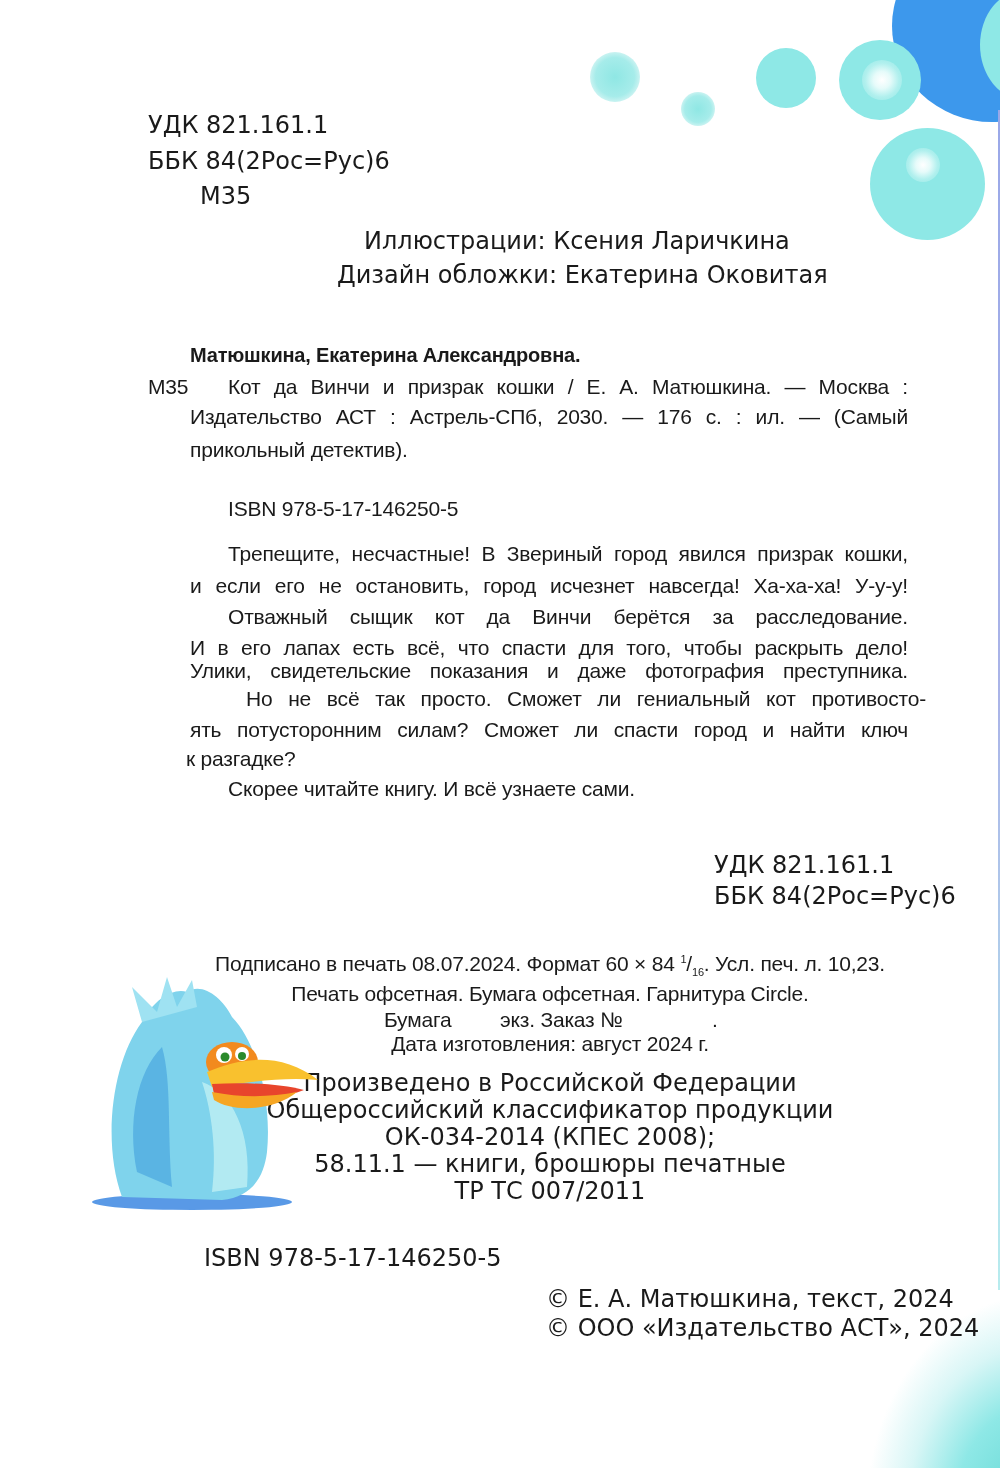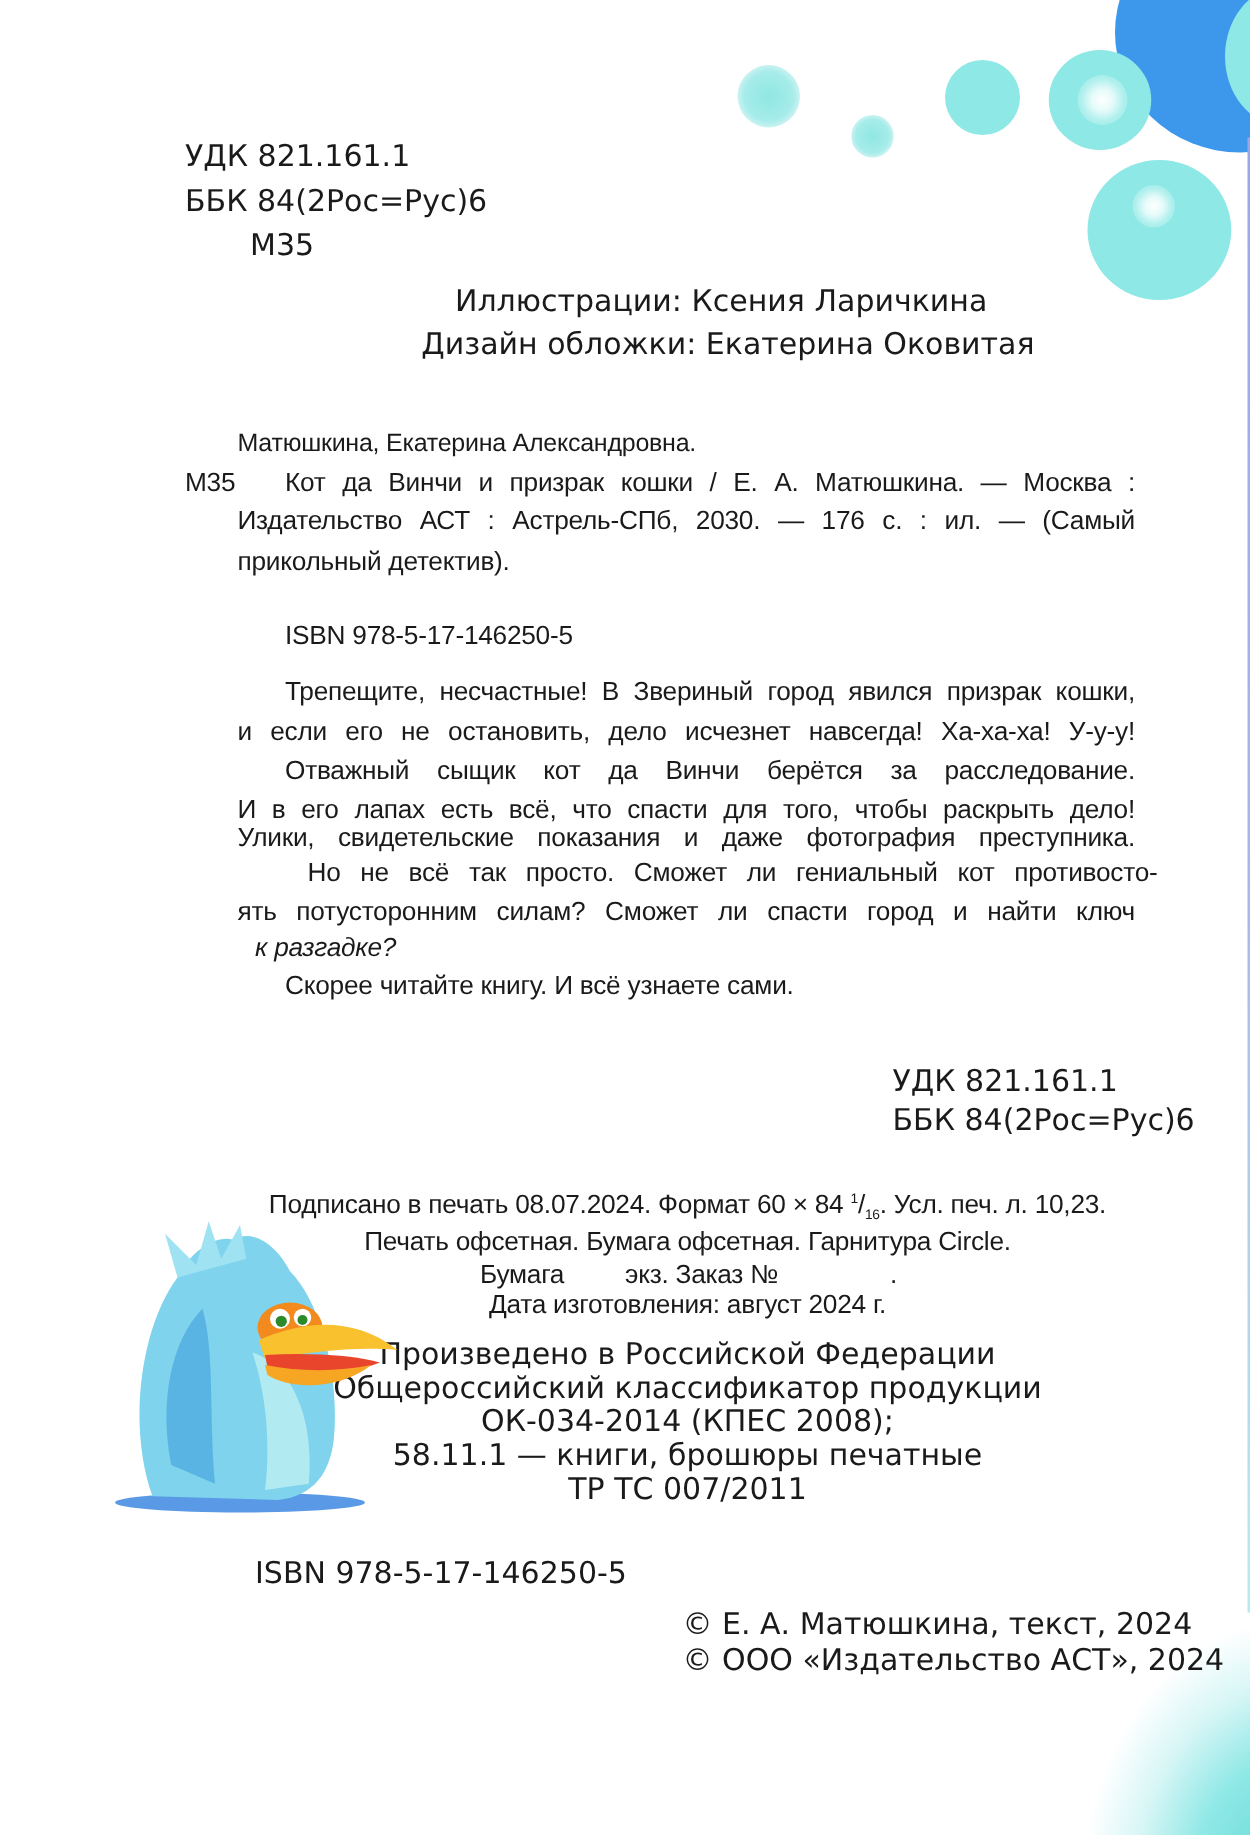--- a/index.html
+++ b/index.html
@@ -44,35 +44,35 @@
 <div class="edge-line"></div>
 <div class="swoosh"></div>
 
 <div class="abs t20" style="left:148px;top:110px;">УДК 821.161.1</div>
 <div class="abs t20" style="left:148px;top:146px;">ББК 84(2Рос=Рус)6</div>
 <div class="abs t20" style="left:200px;top:181px;">М35</div>
 
 <div class="abs t20" style="left:364px;top:226px;">Иллюстрации: Ксения Ларичкина</div>
 <div class="abs t20" style="left:337px;top:260px;">Дизайн обложки: Екатерина Оковитая</div>
 
-<div class="abs cond" style="left:190px;top:344px;font-weight:normal;font-size:20px;">Матюшкина, Екатерина Александровна.</div>
+<div class="abs cond" style="left:190px;top:344px;font-weight:bold;font-size:20px;">Матюшкина, Екатерина Александровна.</div>
 <div class="abs cond" style="left:148px;top:375px;">М35</div>
 <div class="abs cond justify" style="left:228px;top:375px;width:680px;">Кот да Винчи и призрак кошки / Е. А. Матюшкина. — Москва :</div>
 <div class="abs cond justify" style="left:190px;top:405px;width:718px;">Издательство АСТ : Астрель-СПб, 2030. — 176 с. : ил. — (Самый</div>
 <div class="abs cond" style="left:190px;top:438px;">прикольный детектив).</div>
 <div class="abs cond" style="left:228px;top:497px;">ISBN 978-5-17-146250-5</div>
 
 <div class="abs cond justify" style="left:228px;top:542px;width:680px;">Трепещите, несчастные! В Звериный город явился призрак кошки,</div>
-<div class="abs cond justify" style="left:190px;top:574px;width:718px;">и если его не остановить, дело исчезнет навсегда! Ха-ха-ха! У-у-у!</div>
+<div class="abs cond justify" style="left:190px;top:574px;width:718px;">и если его не остановить, город исчезнет навсегда! Ха-ха-ха! У-у-у!</div>
 <div class="abs cond justify" style="left:228px;top:605px;width:680px;">Отважный сыщик кот да Винчи берётся за расследование.</div>
 <div class="abs cond justify" style="left:190px;top:636px;width:718px;">И в его лапах есть всё, что спасти для того, чтобы раскрыть дело!</div>
 <div class="abs cond justify" style="left:190px;top:659px;width:718px;">Улики, свидетельские показания и даже фотография преступника.</div>
 <div class="abs cond justify" style="left:228px;top:687px;width:680px;margin-left:18px;">Но не всё так просто. Сможет ли гениальный кот противосто-</div>
 <div class="abs cond justify" style="left:190px;top:718px;width:718px;">ять потусторонним силам? Сможет ли спасти город и найти ключ</div>
-<div class="abs cond" style="left:204px;top:747px;font-style:italic;">к разгадке?</div>
+<div class="abs cond" style="left:186px;top:747px;">к разгадке?</div>
 <div class="abs cond" style="left:228px;top:777px;">Скорее читайте книгу. И всё узнаете сами.</div>
 
 <div class="abs t20" style="left:714px;top:850px;">УДК 821.161.1</div>
 <div class="abs t20" style="left:714px;top:881px;">ББК 84(2Рос=Рус)6</div>
 
 <div class="abs cond" style="left:0;width:1100px;top:952px;text-align:center;">
   <span>Подписано в печать 08.07.2024. Формат 60 × 84 </span><sup style="font-size:11px;">1</sup>/<sub style="font-size:11px;">16</sub><span>. Усл. печ. л. 10,23.</span>
 </div>
 <div class="abs cond" style="left:0;width:1100px;top:982px;text-align:center;">Печать офсетная. Бумага офсетная. Гарнитура Circle.</div>
 <div class="abs cond" style="left:384px;top:1008px;">Бумага</div>

